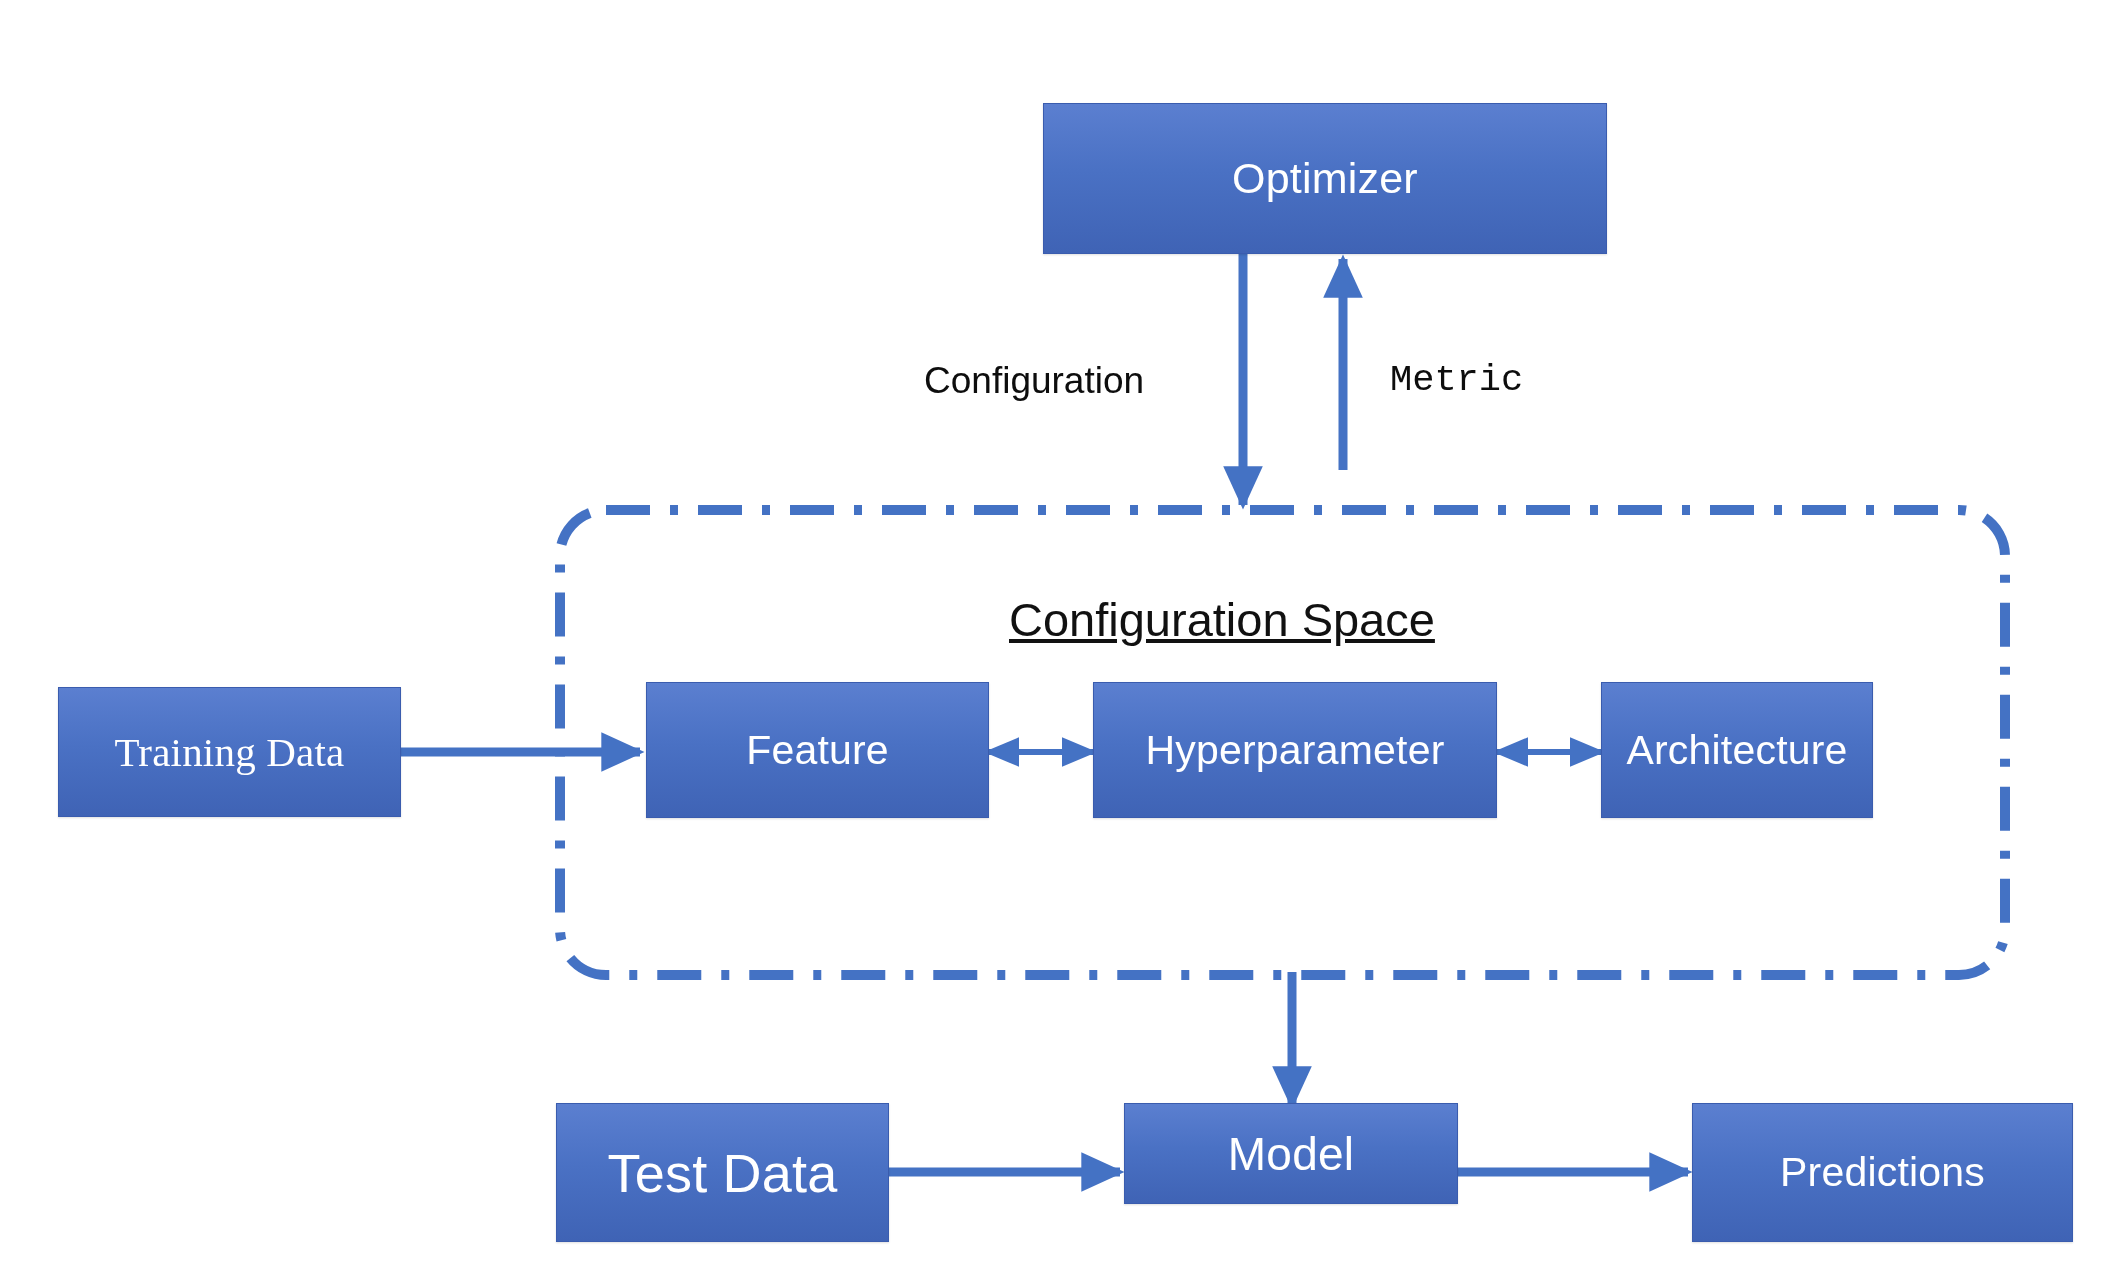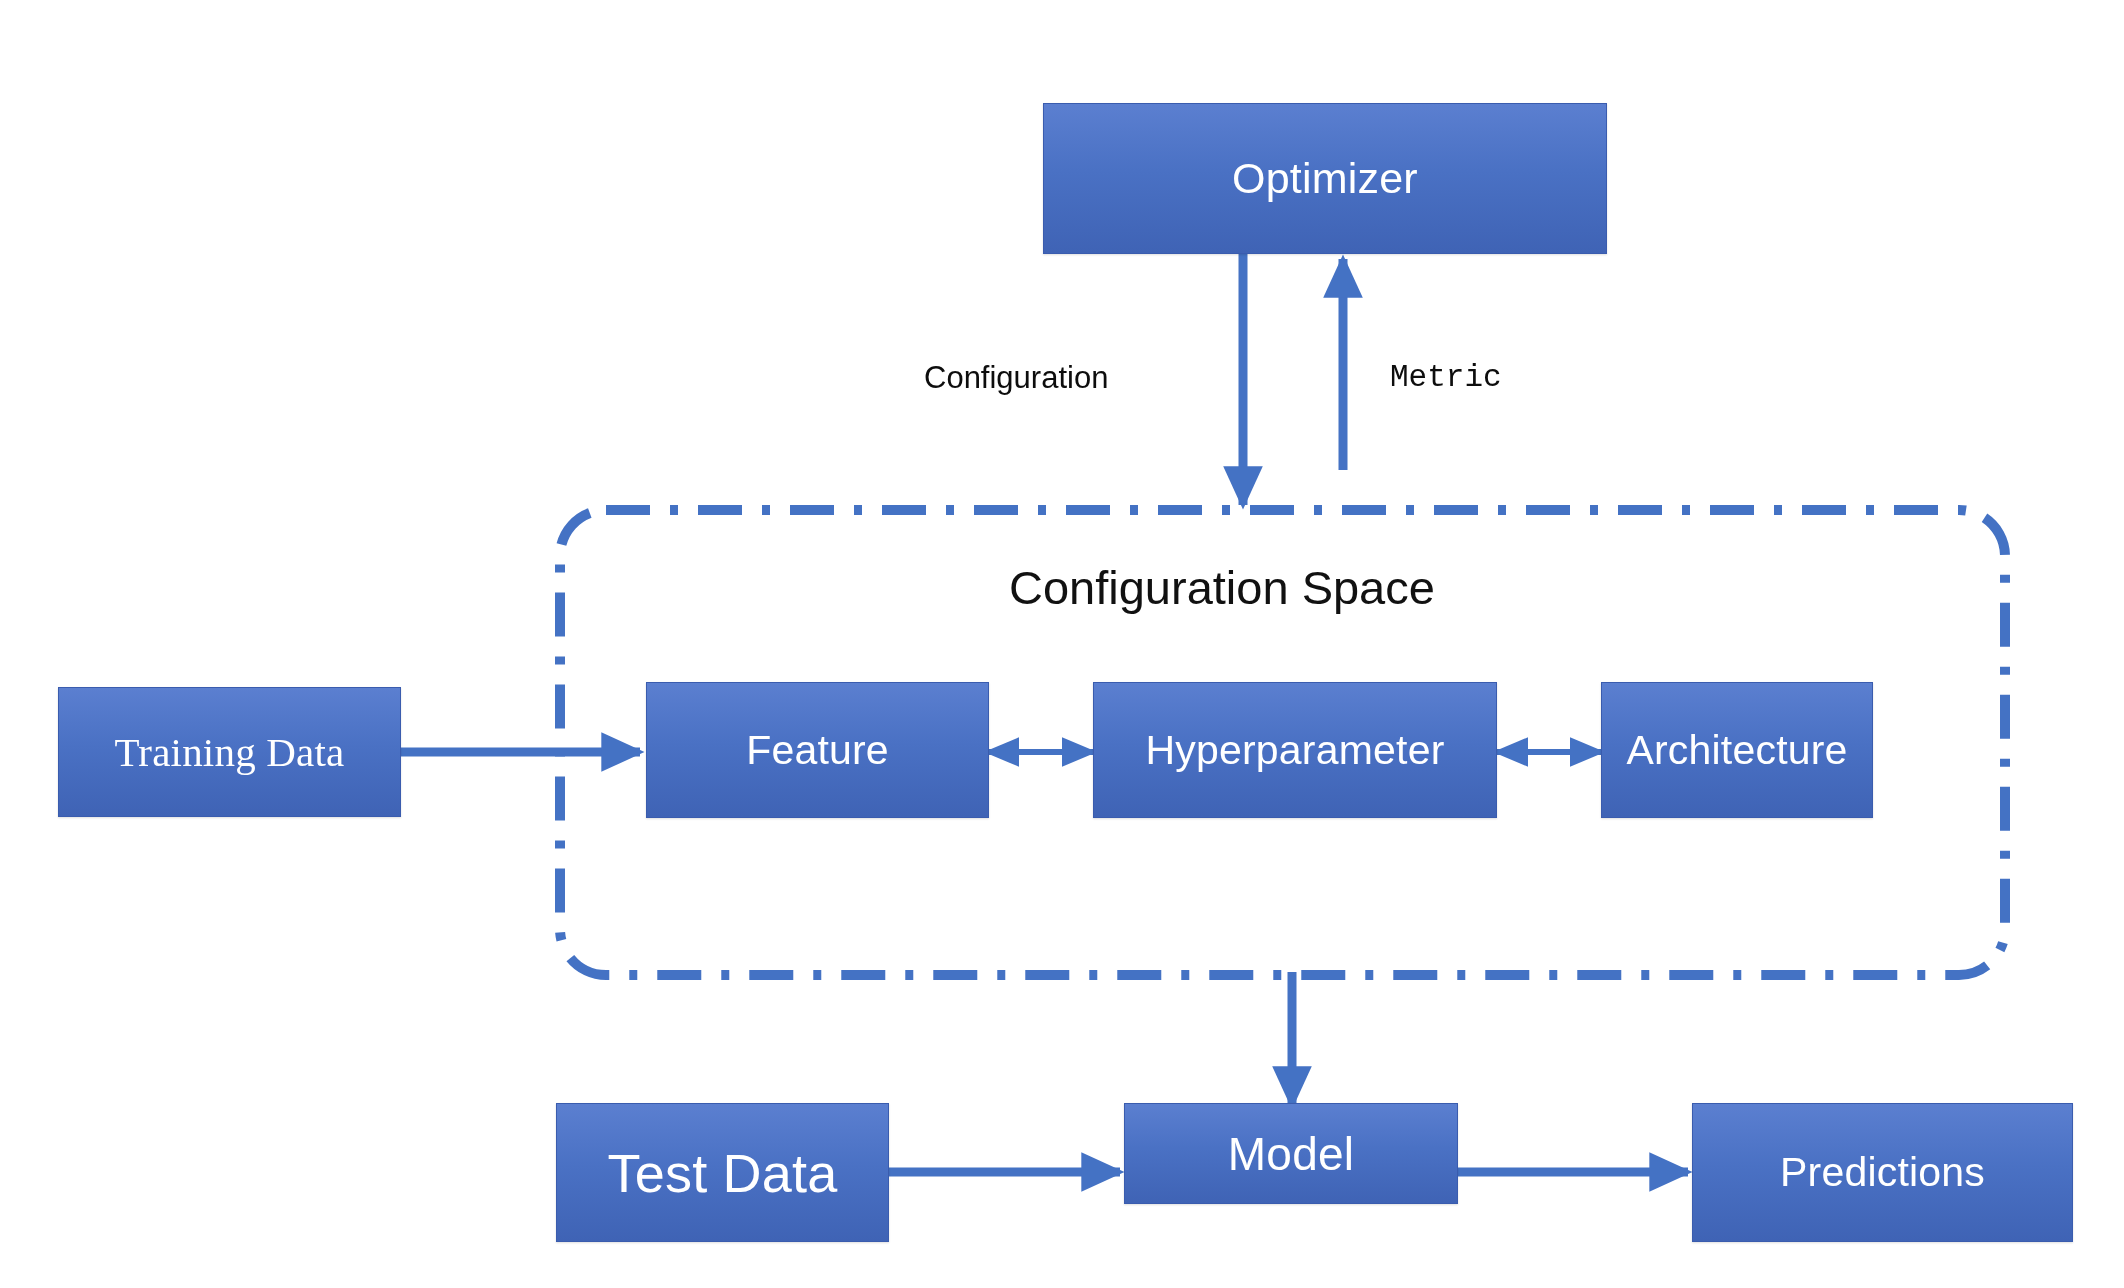--- a/index.html
+++ b/index.html
@@ -42,21 +42,21 @@
     z-index: 3;
   }
   .node-label {
     display: block;
     line-height: 1;
     white-space: nowrap;
   }
   .edge-label {
     position: absolute;
     color: #0d0d0d;
-    font-size: 31px;
+    font-size: 37px;
     line-height: 1;
     white-space: nowrap;
     z-index: 4;
   }
   .group-title {
     position: absolute;
     color: #111111;
     font-size: 47px;
     line-height: 1;
     white-space: nowrap;
@@ -96,21 +96,21 @@
 
     <line x1="1292" y1="972" x2="1292" y2="1105" stroke="#4472c4" stroke-width="9" marker-end="url(#arrowEnd)"></line>
 
     <line x1="888" y1="1172" x2="1120" y2="1172" stroke="#4472c4" stroke-width="9" marker-end="url(#arrowEnd)"></line>
 
     <line x1="1455" y1="1172" x2="1688" y2="1172" stroke="#4472c4" stroke-width="9" marker-end="url(#arrowEnd)"></line>
 
     <rect x="560" y="510" width="1445" height="465" rx="46" ry="46" fill="none" stroke="#4472c4" stroke-width="10" stroke-linecap="butt" stroke-dasharray="44 20 8 20"></rect>
   </svg>
 
-  <div class="group-title" style="left:1009px; top:564px;">Configuration Space</div>
+  <div class="group-title" style="left:1009px; top:596px;text-decoration:underline;">Configuration Space</div>
 
   <div class="edge-label" style="left:924px; top:362px;">Configuration</div>
 
   <div class="edge-label" style="left:1390px; top:362px;font-family:Liberation Mono, monospace;">Metric</div>
 
   <div class="node" style="left:1043px; top:103px; width:564px; height:151px; font-size:43px;">
     <span class="node-label">Optimizer</span>
   </div>
 
   <div class="node" style="left:58px; top:687px; width:343px; height:130px; font-size:41px;font-family:Liberation Serif, serif;">

